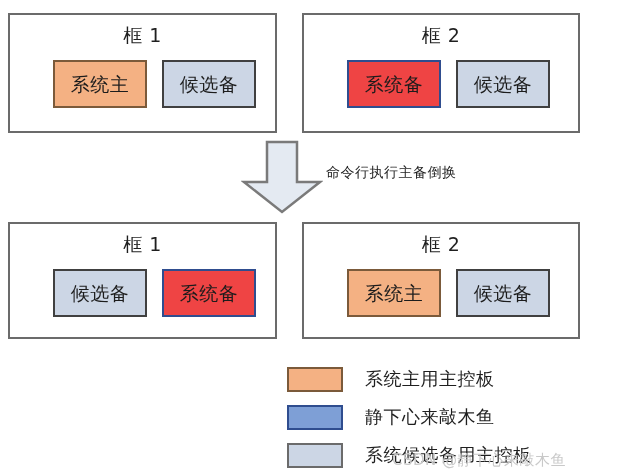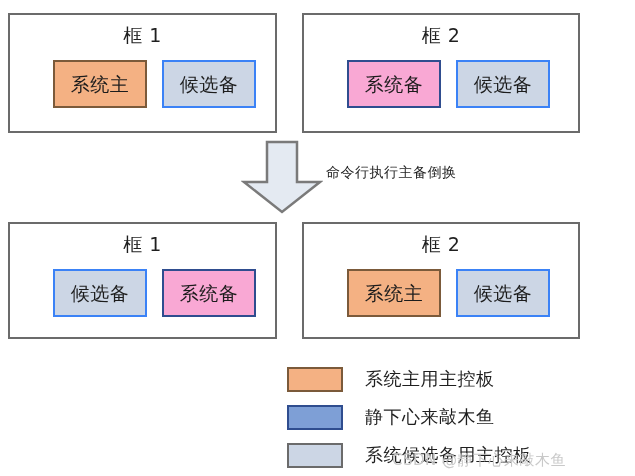--- a/index.html
+++ b/index.html
@@ -62,26 +62,26 @@
     line-height: 1;
     letter-spacing: 0.5px;
     white-space: nowrap;
     color: #1c1c1c;
   }
   .slot.primary {            
     background: #f4b183;
     border: 2px solid #7b5a3a;
   }
   .slot.standby {            
-    background: #f9a8d4;
+    background: #ef4444;
     border: 2px solid #2f4d8f;
   }
   .slot.candidate {          
     background: #ccd6e5;
-    border: 2px solid #3b82f6;
+    border: 2px solid #404040;
   }
 
   
   .arrow-wrap {
     position: absolute;
     left: 241px;
     top: 140px;
     width: 82px;
     height: 74px;
   }

